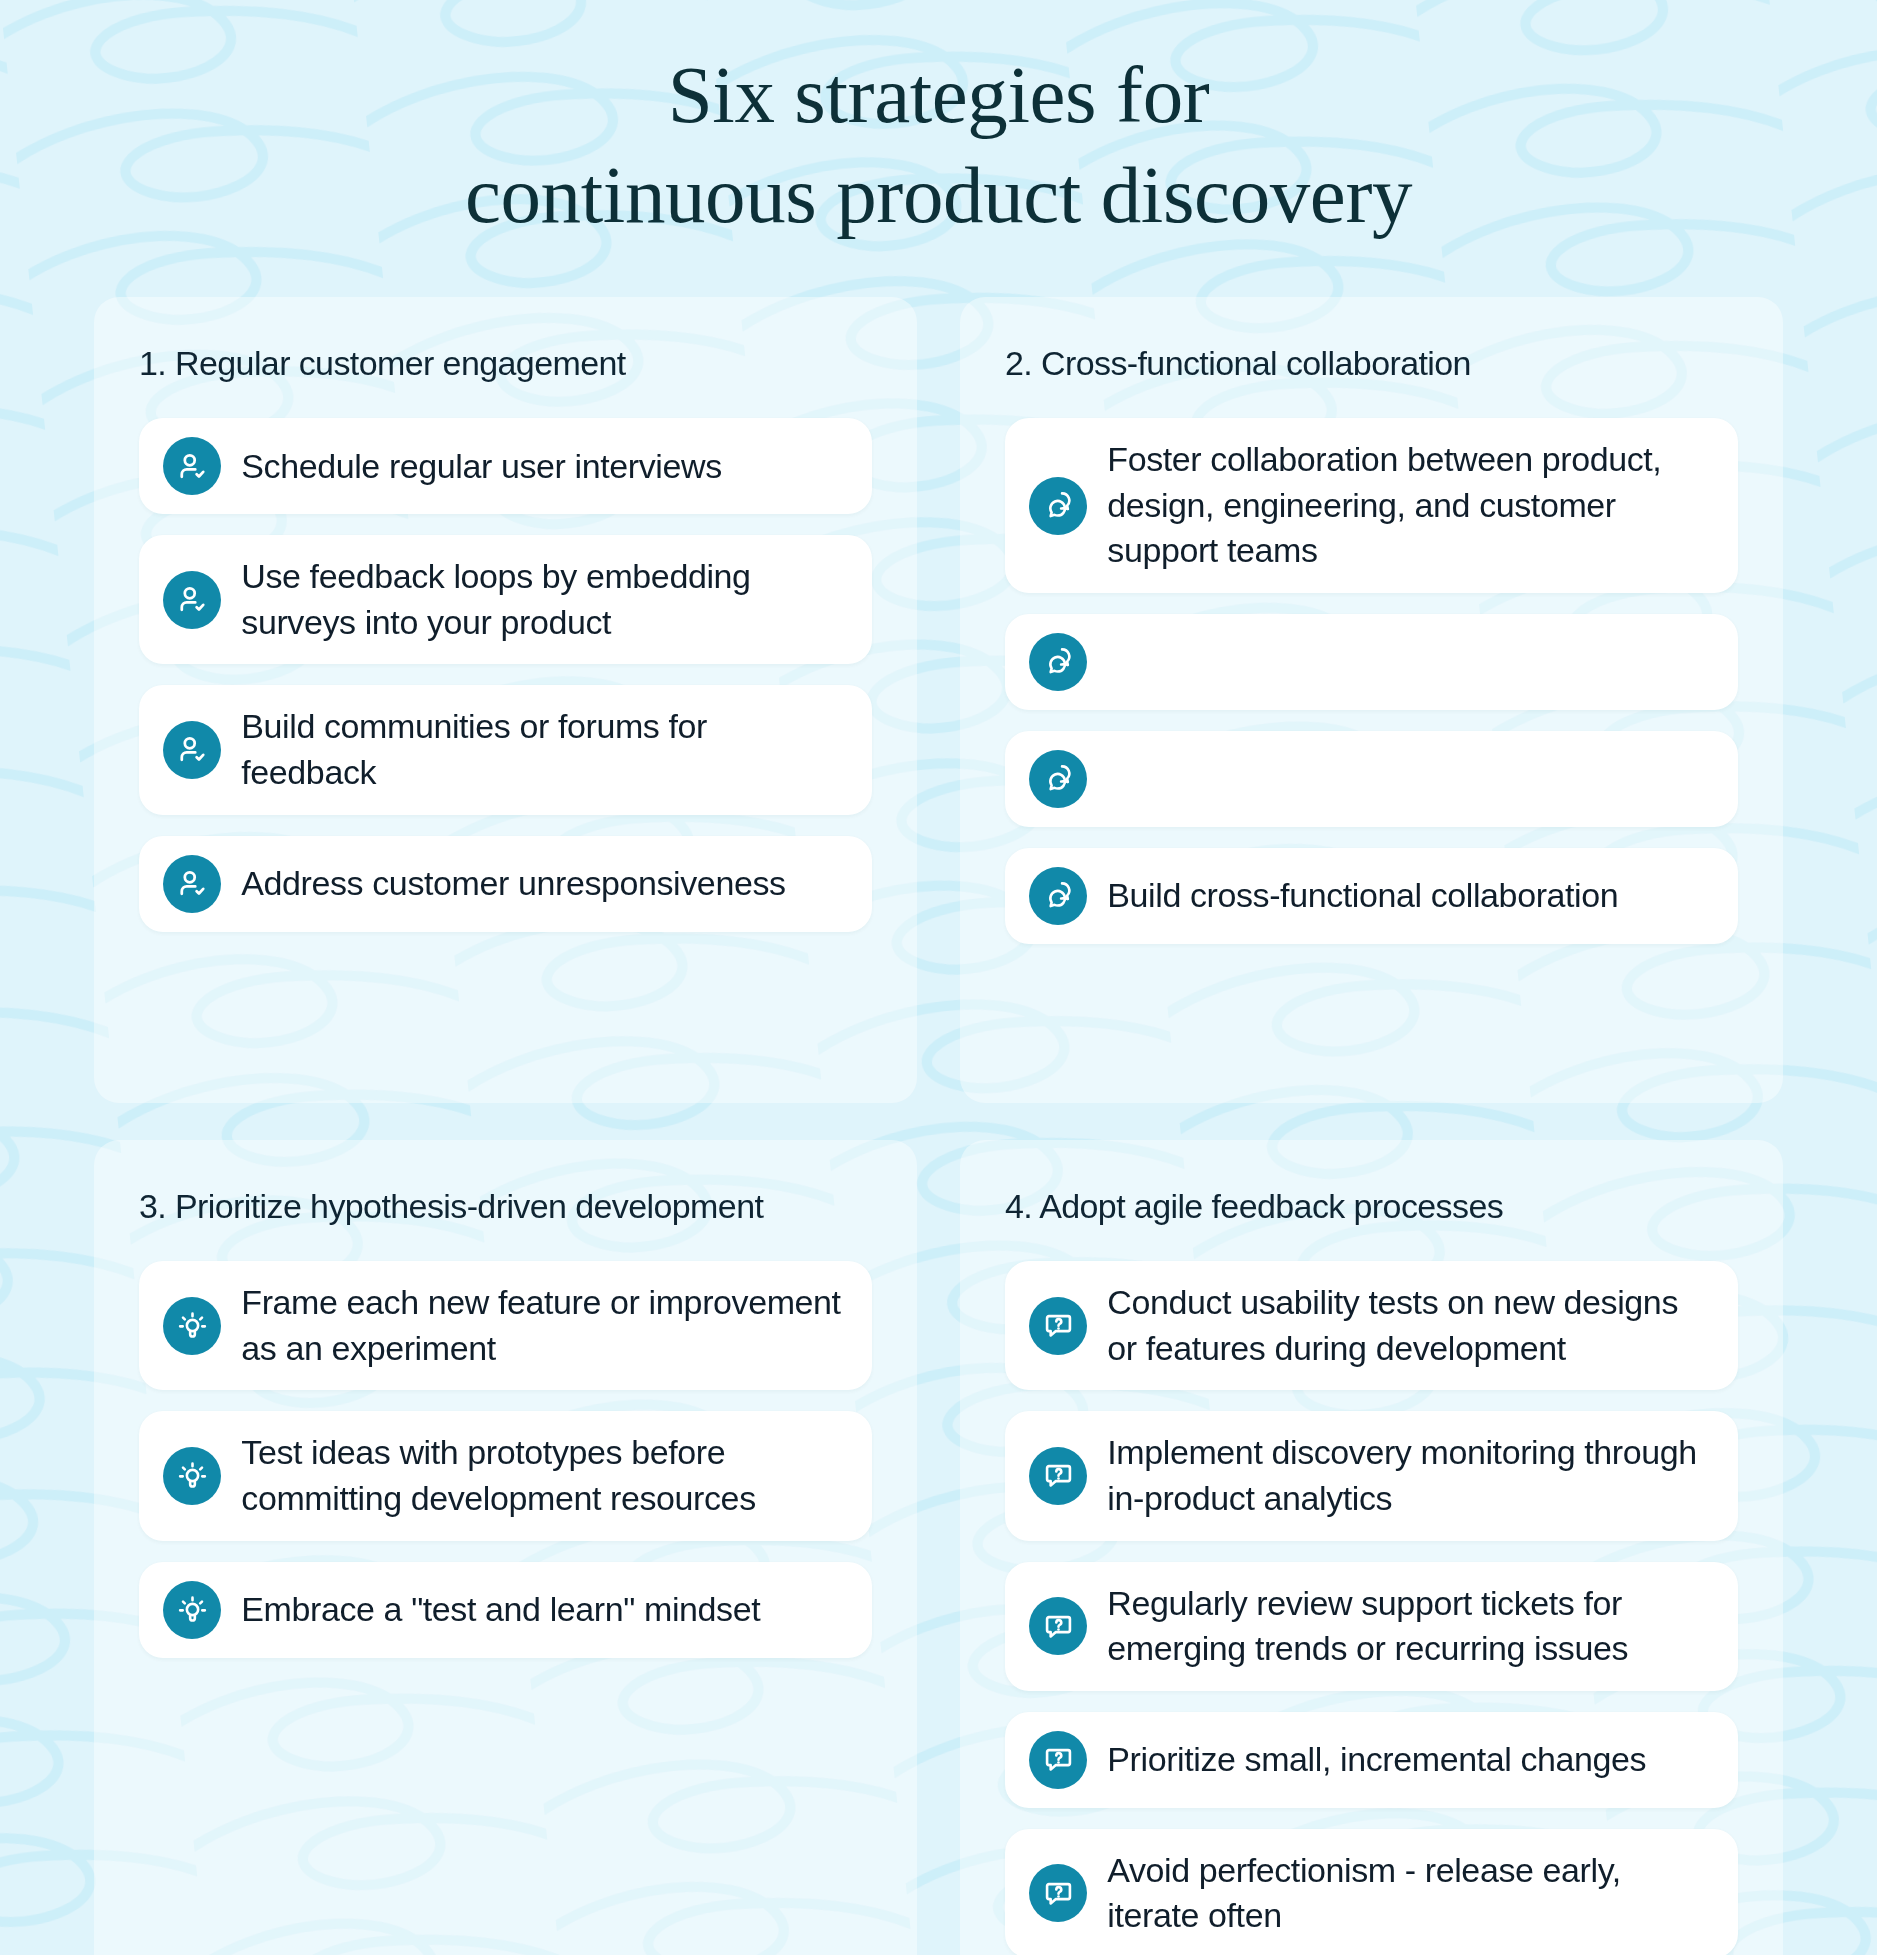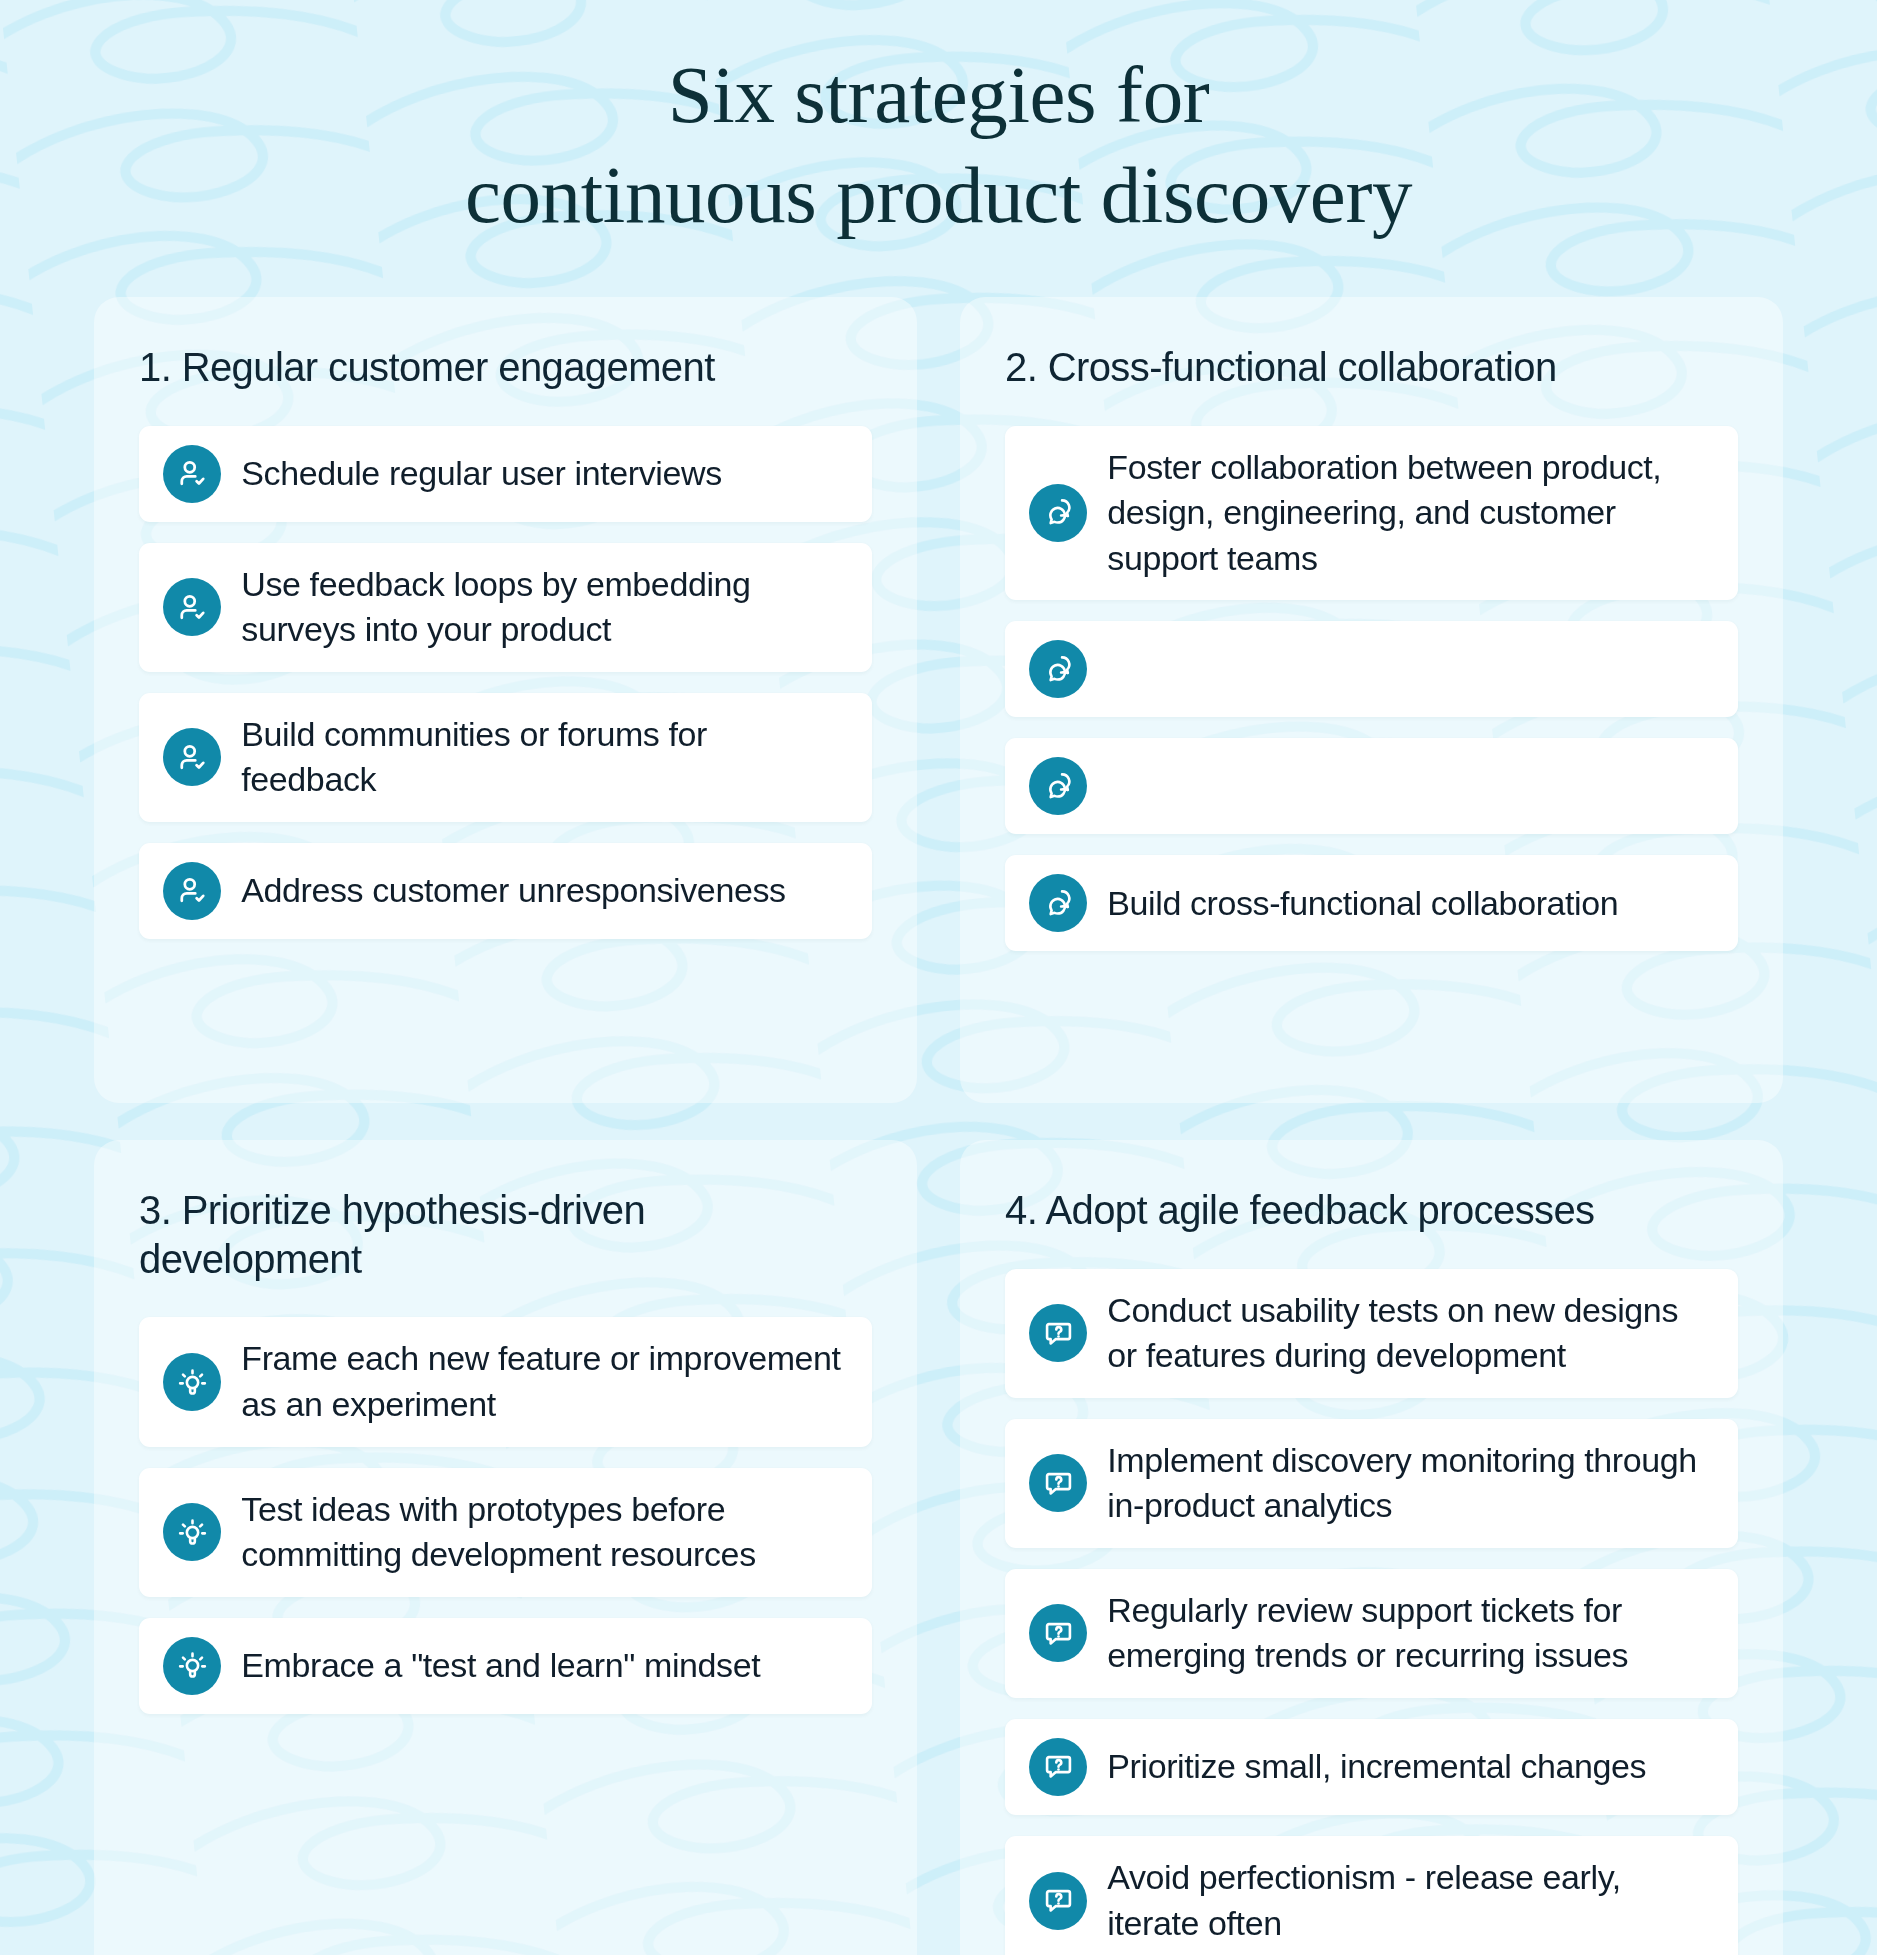--- a/index.html
+++ b/index.html
@@ -36,31 +36,31 @@
     column-gap:43px;
     row-gap:37px;
     align-items:start;
   }
   .panel {
     background:rgba(255,255,255,0.42);
     border-radius:25px;
     padding:46px 45px 52px 45px;
   }
   .panel-title {
-    font-size:40px;
+    font-size:34px;
     line-height:1.22;
     color:#0f2533;
     font-weight:400;
     letter-spacing:-0.6px;
     margin-bottom:34px;
   }
   .items { display:flex; flex-direction:column; gap:21px; }
   .item {
     background:#ffffff;
-    border-radius:11px;
+    border-radius:24px;
     padding:19px 24px;
     display:flex;
     align-items:center;
     gap:20.3px;
     min-height:95px;
     box-shadow:0 1.2px 3.9px rgba(10,60,80,0.045);
   }
   .ic {
     flex:0 0 auto;
     width:58px; height:58px;

